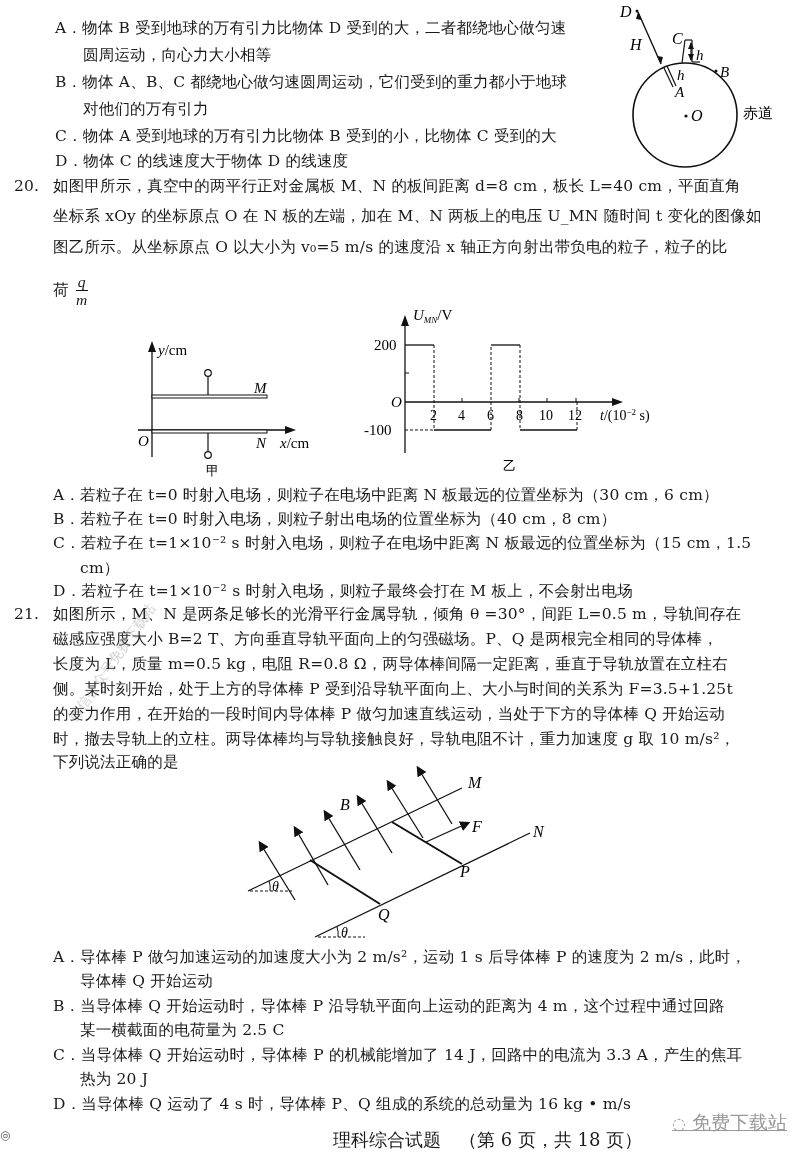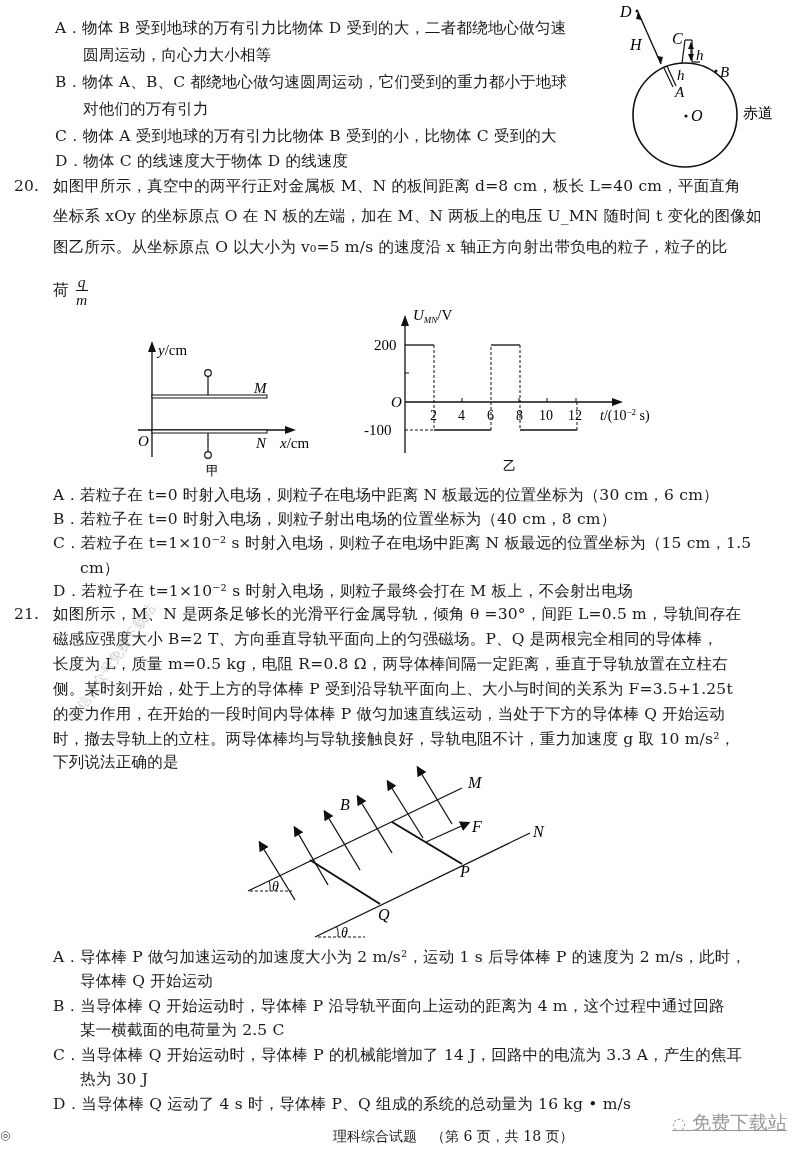--- a/index.html
+++ b/index.html
@@ -2,21 +2,21 @@
 <html><head>
 <meta charset="utf-8">
 <style>
   html, body { margin:0; padding:0; background:#fff; }
   body { width:801px; height:1161px; position:relative; overflow:hidden;
          font-family:"DejaVu Serif","Liberation Serif",serif; color:#1a1a1a; font-size:15.5px; }
   .line { position:absolute; white-space:nowrap; line-height:20px; letter-spacing:0.2px; }
   .it { font-style:italic; font-family:"Liberation Serif",serif; }
   .fig { position:absolute; }
   svg text { font-family:"Liberation Serif",serif; }
-  .footer { position:absolute; font-size:14px; }
+  .footer { position:absolute; font-size:18px; }
   .wm { position:absolute; color:#9a9a9a; font-family:"DejaVu Sans",sans-serif; font-size:19px; }
   .stamp { position:absolute; color:rgba(120,120,120,0.35); font-size:14px; transform:rotate(-55deg); transform-origin:left top; white-space:nowrap;}
 </style>
 </head>
 <body>
 
 <div class="line" style="left:55px;top:18px;">A．物体 B 受到地球的万有引力比物体 D 受到的大，二者都绕地心做匀速</div>
 <div class="line" style="left:83px;top:45px;">圆周运动，向心力大小相等</div>
 <div class="line" style="left:55px;top:72px;">B．物体 A、B、C 都绕地心做匀速圆周运动，它们受到的重力都小于地球</div>
 <div class="line" style="left:83px;top:99px;">对他们的万有引力</div>
@@ -179,21 +179,21 @@
     <text x="32" y="131" font-size="14" font-style="italic">θ</text>
     <text x="101" y="177" font-size="14" font-style="italic">θ</text>
   </svg>
 </div>
 
 <div class="line" style="left:53px;top:947px;">A．导体棒 P 做匀加速运动的加速度大小为 2 m/s²，运动 1 s 后导体棒 P 的速度为 2 m/s，此时，</div>
 <div class="line" style="left:80px;top:971px;">导体棒 Q 开始运动</div>
 <div class="line" style="left:53px;top:996px;">B．当导体棒 Q 开始运动时，导体棒 P 沿导轨平面向上运动的距离为 4 m，这个过程中通过回路</div>
 <div class="line" style="left:80px;top:1020px;">某一横截面的电荷量为 2.5 C</div>
 <div class="line" style="left:53px;top:1045px;">C．当导体棒 Q 开始运动时，导体棒 P 的机械能增加了 14 J，回路中的电流为 3.3 A，产生的焦耳</div>
-<div class="line" style="left:80px;top:1069px;">热为 30 J</div>
+<div class="line" style="left:80px;top:1069px;">热为 20 J</div>
 <div class="line" style="left:53px;top:1094px;">D．当导体棒 Q 运动了 4 s 时，导体棒 P、Q 组成的系统的总动量为 16 kg • m/s</div>
 
 <div class="footer" style="left:0px;top:1128px;font-size:12px;color:#555;">◎</div>
 <div class="footer" style="left:333px;top:1128px;">理科综合试题　（第 6 页，共 18 页）</div>
 <div class="wm" style="left:672px;top:1110px;text-decoration:underline;">
   <span style="font-size:16px;">◌</span>
   <span>免费下载站</span>
 </div>
 <div class="stamp" style="left:65px;top:715px;">微信公众号免费下载站</div>
 

